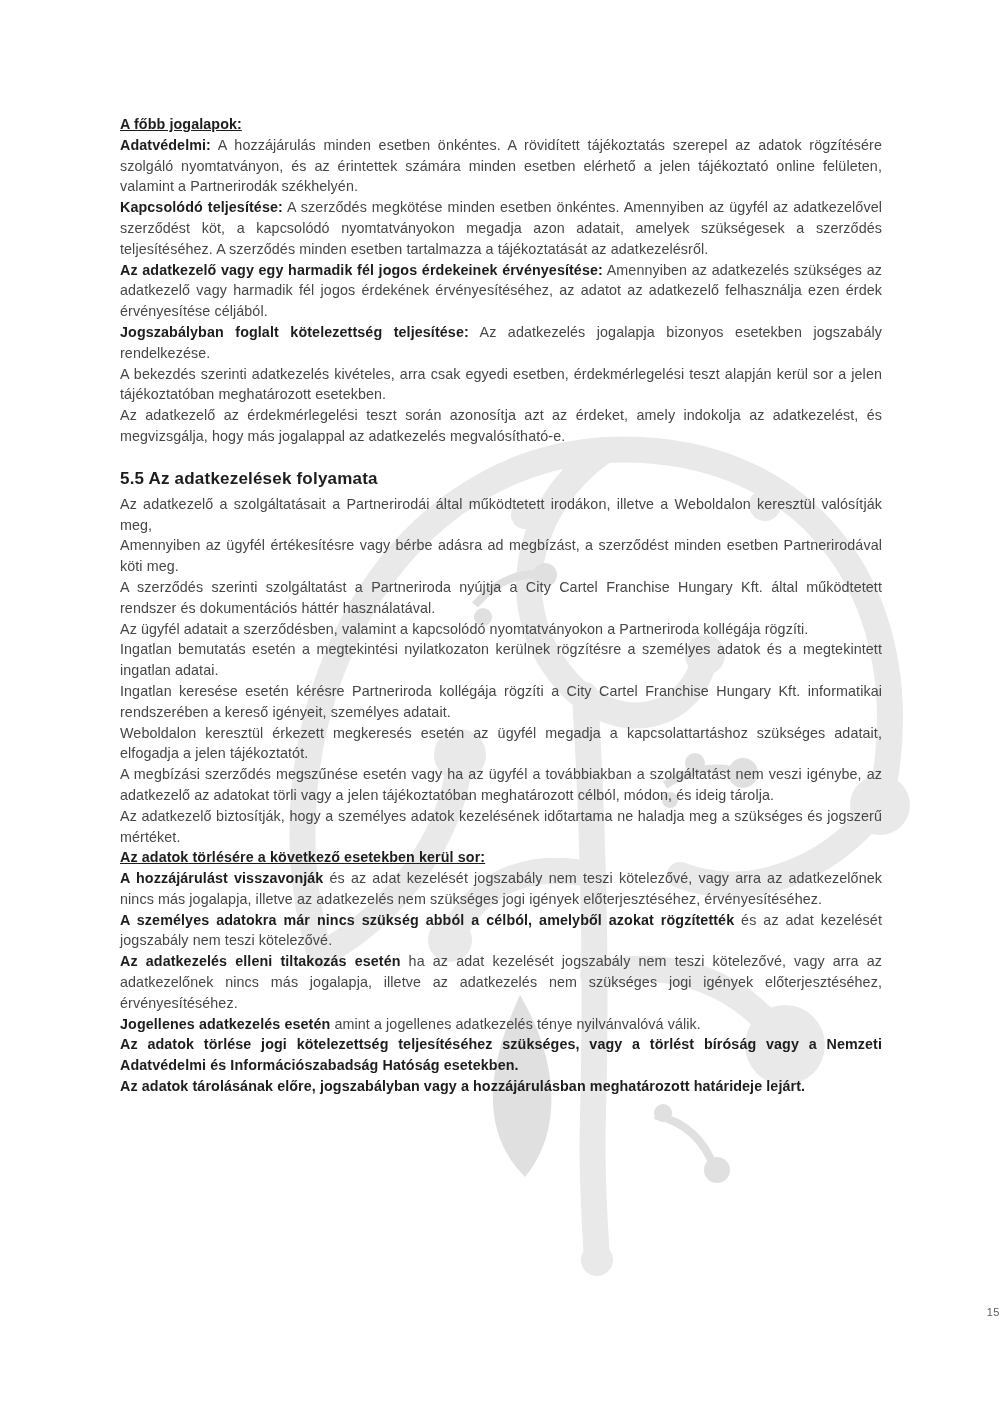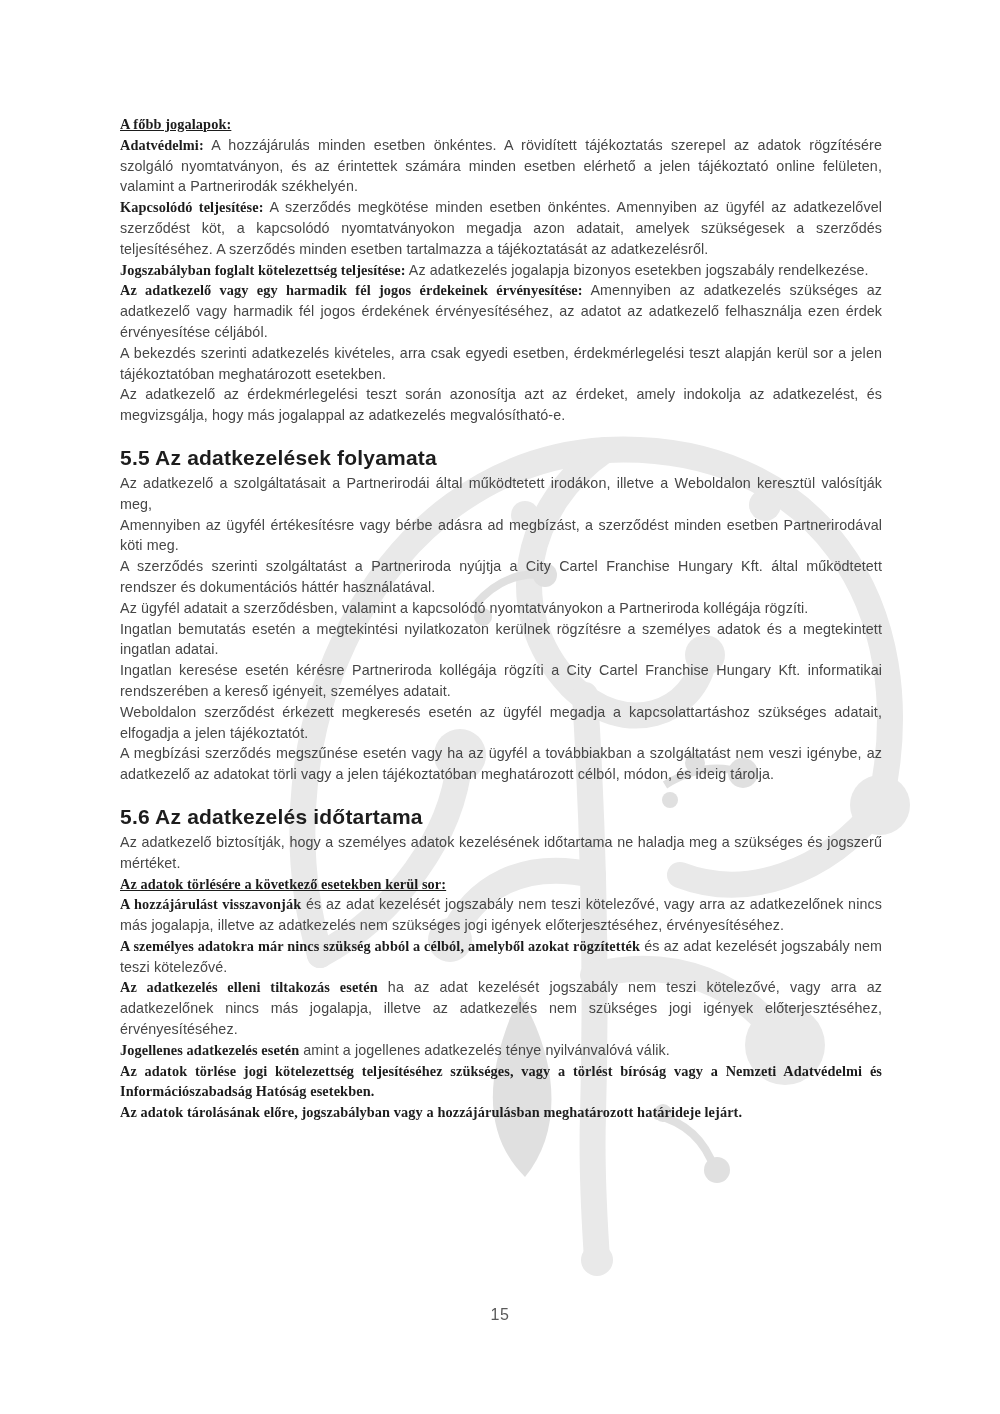--- a/index.html
+++ b/index.html
@@ -24,36 +24,36 @@
     width:762px;
     z-index:1;
     font-size:14.3px;
     line-height:20.8px;
     letter-spacing:0.1px;
     color:var(--body-text,#464646);
     text-align:justify;
   }
   main.doc p{margin:0;}
   main.doc h2.section-heading{
-    font-size:21px;
+    font-size:17px;
     line-height:25px;
     font-weight:700;
     color:var(--heading-text,#1d1d1d);
     margin:19px 0 3px 0;
     text-align:left;
     letter-spacing:0.2px;
   }
-  .b{font-weight:700;color:var(--heading-text,#1d1d1d);font-family:Liberation Serif, serif;}
+  .b{font-weight:700;color:var(--heading-text,#1d1d1d);}
   .u{text-decoration:underline;}
   .pagenum{
     position:absolute;
     top:1306px;left:0;
     width:100%;
-    text-align:center;
-    font-size:16px;
+    text-align:right;
+    font-size:11px;
     color:var(--pagenum-text,#5a5a5a);
     z-index:1;
     letter-spacing:0.5px;
   }
 </style>
 </head>
 <body>
 
 <div class="sheet">
 
@@ -97,34 +97,33 @@
       </g>
 
       <path d="M 295 640 C 258 720, 258 780, 300 822 C 338 776, 334 706, 295 640 Z"></path>
     </g>
   </svg>
 
   <main class="doc">
       <p class="paragraph"><span class="b u">A főbb jogalapok:</span></p>
       <p class="paragraph"><span class="b">Adatvédelmi:</span><span> A hozzájárulás minden esetben önkéntes.  A rövidített tájékoztatás szerepel az adatok rögzítésére szolgáló nyomtatványon, és az érintettek számára minden esetben elérhető a jelen tájékoztató online felületen, valamint a Partnerirodák székhelyén.</span></p>
       <p class="paragraph"><span class="b">Kapcsolódó teljesítése:</span><span> A szerződés megkötése minden esetben önkéntes. Amennyiben az ügyfél az adatkezelővel szerződést köt, a kapcsolódó nyomtatványokon megadja azon adatait, amelyek szükségesek a szerződés teljesítéséhez. A szerződés minden esetben tartalmazza a tájékoztatását az adatkezelésről.</span></p>
+      <p class="paragraph"><span class="b">Az adatkezelő vagy egy harmadik fél jogos érdekeinek érvényesítése:</span><span> Amennyiben az adatkezelés szükséges az adatkezelő vagy harmadik fél jogos érdekének érvényesítéséhez, az adatot az adatkezelő felhasználja ezen érdek érvényesítése céljából.</span></p>
       <p class="paragraph"><span class="b">Jogszabályban foglalt kötelezettség teljesítése:</span><span> Az adatkezelés jogalapja bizonyos esetekben jogszabály rendelkezése.</span></p>
-      <p class="paragraph"><span class="b">Az adatkezelő vagy egy harmadik fél jogos érdekeinek érvényesítése:</span><span> Amennyiben az adatkezelés szükséges az adatkezelő vagy harmadik fél jogos érdekének érvényesítéséhez, az adatot az adatkezelő felhasználja ezen érdek érvényesítése céljából.</span></p>
       <p class="paragraph"><span>A bekezdés szerinti adatkezelés kivételes, arra csak egyedi esetben, érdekmérlegelési teszt alapján kerül sor a jelen tájékoztatóban meghatározott esetekben.</span></p>
       <p class="paragraph"><span>Az adatkezelő az érdekmérlegelési teszt során azonosítja azt az érdeket, amely indokolja az adatkezelést, és megvizsgálja, hogy más jogalappal az adatkezelés megvalósítható-e.</span></p>
       <h2 class="section-heading"><span>5.5 Az adatkezelések folyamata</span></h2>
       <p class="paragraph"><span>Az adatkezelő a szolgáltatásait a Partnerirodái által működtetett irodákon, illetve a Weboldalon keresztül valósítják meg,</span></p>
       <p class="paragraph"><span>Amennyiben az ügyfél értékesítésre vagy bérbe adásra ad megbízást, a szerződést minden esetben Partnerirodával köti meg.</span></p>
       <p class="paragraph"><span>A szerződés szerinti szolgáltatást a Partneriroda nyújtja a City Cartel Franchise Hungary Kft. által működtetett rendszer és dokumentációs háttér használatával.</span></p>
       <p class="paragraph"><span>Az ügyfél adatait a szerződésben, valamint a kapcsolódó nyomtatványokon a Partneriroda kollégája rögzíti.</span></p>
       <p class="paragraph"><span>Ingatlan bemutatás esetén a megtekintési nyilatkozaton kerülnek rögzítésre a személyes adatok és a megtekintett ingatlan adatai.</span></p>
       <p class="paragraph"><span>Ingatlan keresése esetén kérésre Partneriroda kollégája rögzíti a City Cartel Franchise Hungary Kft. informatikai rendszerében a kereső igényeit, személyes adatait.</span></p>
-      <p class="paragraph"><span>Weboldalon szerződést érkezett megkeresés esetén az ügyfél megadja a kapcsolattartáshoz szükséges adatait, elfogadja a jelen tájékoztatót.</span></p>
+      <p class="paragraph"><span>Weboldalon keresztül érkezett megkeresés esetén az ügyfél megadja a kapcsolattartáshoz szükséges adatait, elfogadja a jelen tájékoztatót.</span></p>
       <p class="paragraph"><span>A megbízási szerződés megszűnése esetén vagy ha az ügyfél a továbbiakban a szolgáltatást nem veszi igénybe, az adatkezelő az adatokat törli vagy a jelen tájékoztatóban meghatározott célból, módon, és ideig tárolja.</span></p>
-      <h2 class="section-heading"><span>5.6 Az adatkezelés időtartama</span></h2>
       <p class="paragraph"><span>Az adatkezelő biztosítják, hogy a személyes adatok kezelésének időtartama ne haladja meg a szükséges és jogszerű mértéket.</span></p>
       <p class="paragraph"><span class="b u">Az adatok törlésére a következő esetekben kerül sor:</span></p>
       <p class="paragraph"><span class="b">A hozzájárulást visszavonják</span><span> és az adat kezelését jogszabály nem teszi kötelezővé, vagy arra az adatkezelőnek nincs más jogalapja, illetve az adatkezelés nem szükséges jogi igények előterjesztéséhez, érvényesítéséhez.</span></p>
       <p class="paragraph"><span class="b">A személyes adatokra már nincs szükség abból a célból, amelyből azokat rögzítették</span><span> és az adat kezelését jogszabály nem teszi kötelezővé.</span></p>
       <p class="paragraph"><span class="b">Az adatkezelés elleni tiltakozás esetén</span><span> ha az adat kezelését jogszabály nem teszi kötelezővé, vagy arra az adatkezelőnek nincs más jogalapja, illetve az adatkezelés nem szükséges jogi igények előterjesztéséhez, érvényesítéséhez.</span></p>
       <p class="paragraph"><span class="b">Jogellenes adatkezelés esetén</span><span> amint a jogellenes adatkezelés ténye nyilvánvalóvá válik.</span></p>
       <p class="paragraph"><span class="b">Az adatok törlése jogi kötelezettség teljesítéséhez szükséges, vagy a törlést bíróság vagy a Nemzeti Adatvédelmi és Információszabadság Hatóság esetekben.</span></p>
       <p class="paragraph"><span class="b">Az adatok tárolásának előre, jogszabályban vagy a hozzájárulásban meghatározott határideje lejárt.</span></p>
     </main>
 

